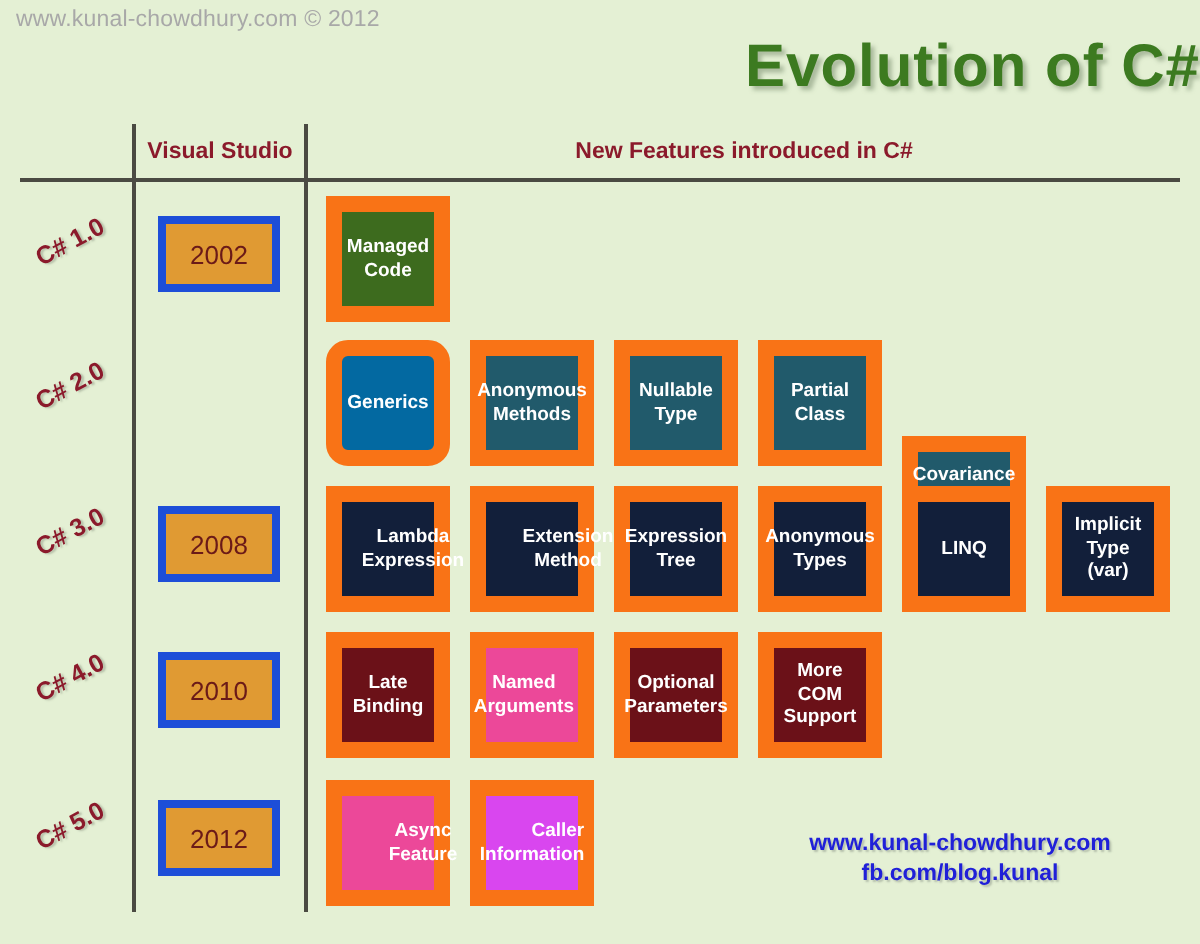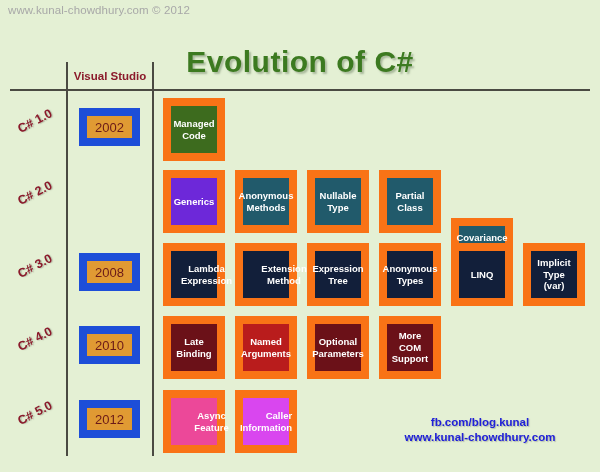--- a/index.html
+++ b/index.html
@@ -30,27 +30,26 @@
     letter-spacing: 0.1px;
     white-space: nowrap;
   }
 
   
   #title {
     position: absolute;
     left: 0;
     top: 17px;
     width: 600px;
-    text-align: center;
+    text-align: right;
     font-size: 30px;
     font-weight: bold;
     color: #3c7a20;
     letter-spacing: 0.5px;
     text-shadow: 2px 2px 2px rgba(120,140,110,0.55);
-    margin-top: 28px;
   }
 
   
   .hrule {
     position: absolute;
     left: 10px;
     top: 89px;
     width: 580px;
     height: 2px;
     background: #4a4a42;
@@ -100,21 +99,21 @@
   }
 
   
   .year-box {
     position: absolute;
     left: 79px;
     top: 12px;
     width: 61px;
     height: 38px;
     background: #e09a33;
-    border: 8px solid #1d4ed8;
+    border: 4px solid #1d4ed8;
     color: #6b1a18;
     font-size: 13px;
     display: flex;
     align-items: center;
     justify-content: center;
     box-sizing: border-box;
   }
 
   
   .features {
@@ -163,38 +162,39 @@
 
   <div id="watermark">www.kunal-chowdhury.com © 2012</div>
 
   <div id="title">Evolution of C#</div>
 
   <div class="hrule"></div>
   <div class="vline" id="vline-1"></div>
   <div class="vline" id="vline-2"></div>
 
   <div class="col-head" id="head-vs">Visual Studio</div>
+  <div class="col-head" id="head-nf">New Features introduced in C#</div>
 
   <div id="rows-container">
       <div class="row" id="row-0" style="top: 96px;">
         <div class="ver-label">C# 1.0</div>
         <div class="year-box">2002</div>
         <div class="features">
           <div class="fbox" style="left: 0px; background: rgb(61, 107, 30);">
             <div>
               <span>Managed</span>
               <span>Code</span>
             </div>
           </div>
         </div>
       </div>
       <div class="row" id="row-1" style="top: 168px;">
         <div class="ver-label">C# 2.0</div>
         <div class="features">
-          <div class="fbox" style="left: 0px; background: #6d28d9;">
+          <div class="fbox" style="left: 0px; background: #0369a1; border-radius: 11px;">
             <div>
               <span>Generics</span>
             </div>
           </div>
           <div class="fbox" style="left: 72px; background: rgb(33, 90, 107);">
             <div>
               <span>Anonymous</span>
               <span>Methods</span>
             </div>
           </div>
@@ -263,21 +263,21 @@
       <div class="row" id="row-3" style="top: 314px;">
         <div class="ver-label">C# 4.0</div>
         <div class="year-box">2010</div>
         <div class="features">
           <div class="fbox" style="left: 0px; background: rgb(107, 17, 24);">
             <div>
               <span>Late</span>
               <span>Binding</span>
             </div>
           </div>
-          <div class="fbox" style="left: 72px; background: #b91c1c;">
+          <div class="fbox" style="left: 72px; background: #ec4899; justify-content: flex-end;">
             <div>
               <span>Named</span>
               <span>Arguments</span>
             </div>
           </div>
           <div class="fbox" style="left: 144px; background: rgb(107, 17, 24);">
             <div>
               <span>Optional</span>
               <span>Parameters</span>
             </div>
@@ -304,17 +304,17 @@
             <div>
               <span>Caller</span>
               <span>Information</span>
             </div>
           </div>
         </div>
       </div>
     </div>
 
   <div id="footer">
+    <div>www.kunal-chowdhury.com</div>
     <div>fb.com/blog.kunal</div>
-    <div>www.kunal-chowdhury.com</div>
   </div>
 
 </div>
 
 </body></html>

